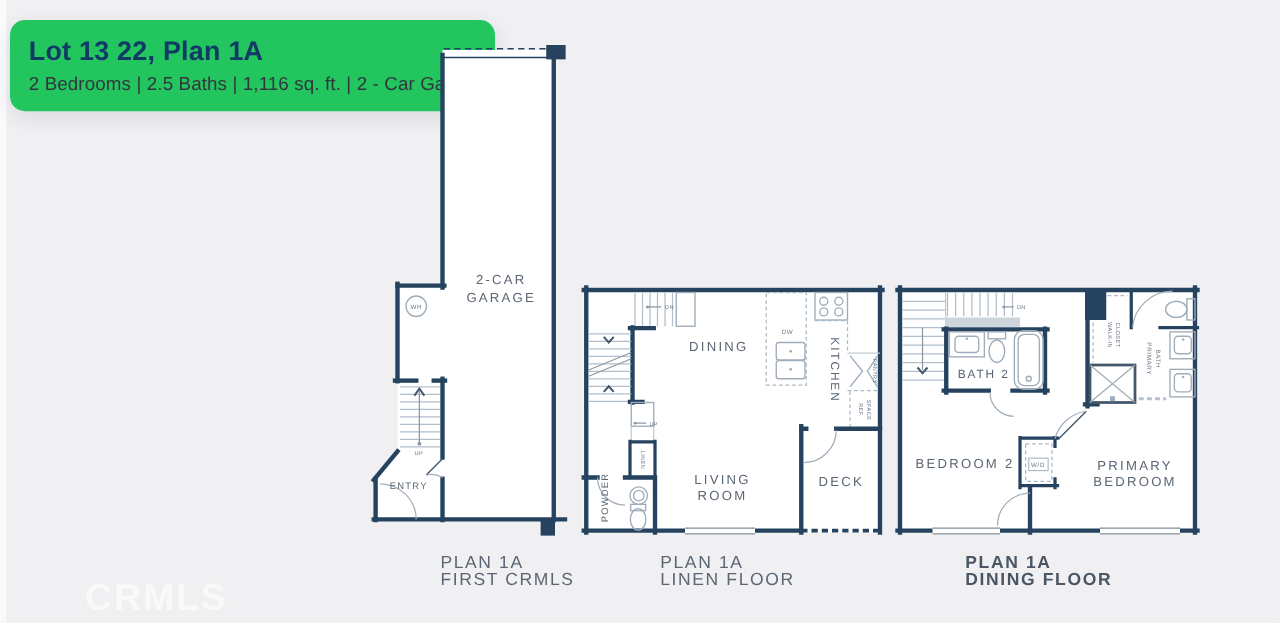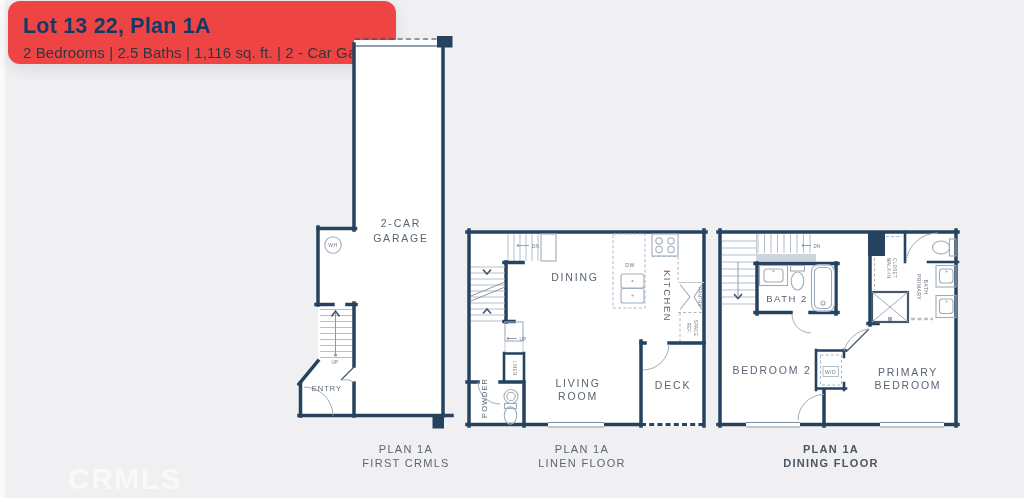--- a/index.html
+++ b/index.html
@@ -1,26 +1,26 @@
 <!DOCTYPE html>
 <html><head>
 <meta charset="utf-8">
 <style>
   html,body{margin:0;padding:0;}
   .stage{position:relative;width:1024px;height:498px;background:#f0f0f2;overflow:hidden;
          font-family:"Liberation Sans",sans-serif;}
   .edge-strip{position:absolute;left:0;top:0;width:5px;height:498px;background:#fafafb;}
   
-  .card{position:absolute;left:8px;top:1px;width:388px;height:63px;background:#ef4444;
+  .card{position:absolute;left:8px;top:16px;width:388px;height:73px;background:#22c55e;
         border-radius:12px;box-shadow:0 5px 16px rgba(30,40,60,.10);}
   .card .title{margin:13px 0 0 15px;font-size:21.5px;font-weight:700;color:#123a66;letter-spacing:.2px;}
   .card .subtitle{margin:5px 0 0 15px;font-size:15px;color:#33363d;letter-spacing:.1px;}
   
-  .caption{position:absolute;top:443px;transform:translateX(-50%);text-align:center;
-           font-size:11px;letter-spacing:1.3px;line-height:13.5px;color:#5c6673;white-space:nowrap;}
+  .caption{position:absolute;top:443px;transform:translateX(-50%);
+           font-size:14px;letter-spacing:1.3px;line-height:13.5px;color:#5c6673;white-space:nowrap;}
   .caption.bold{font-weight:700;color:#4a5663;}
   .caption span{display:block;}
   
   .watermark{position:absolute;left:68px;top:462px;font-size:30px;font-weight:700;
              letter-spacing:1.5px;color:rgba(255,255,255,.62);}
   
   .plan{position:absolute;}
   svg text{font-family:"Liberation Sans",sans-serif;fill:#5a6573;}
   .rl {font-size:10.5px;letter-spacing:1.8px;}
   .rm {font-size:9.5px;letter-spacing:1.5px;}

